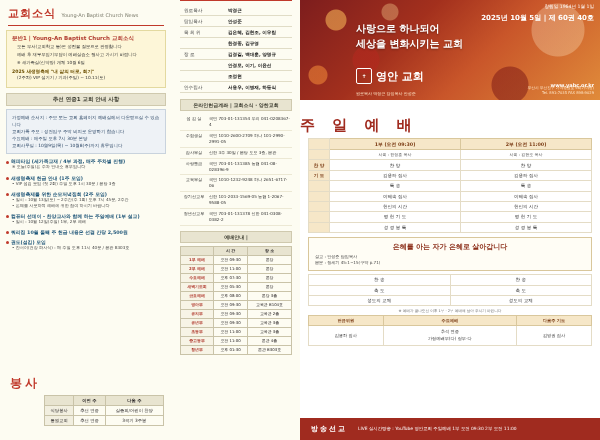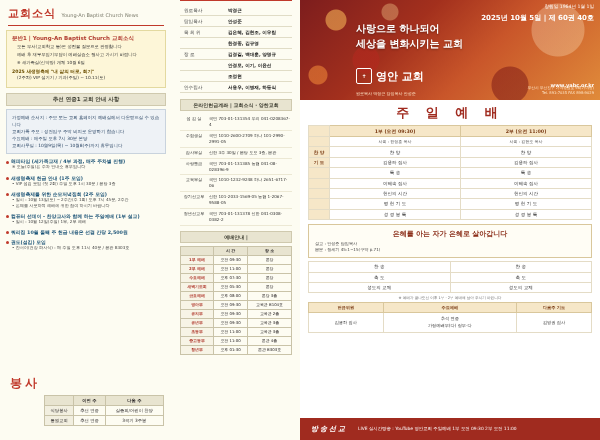--- a/index.html
+++ b/index.html
@@ -77,36 +77,36 @@
   .hero .founded{position:absolute;right:6px;top:4px;font-size:4.6px;color:#fff;}
   .hero .issue{position:absolute;right:6px;top:13px;font-size:7px;font-weight:bold;color:#fff;}
   .hero .slogan{position:absolute;left:56px;top:21px;font-size:10px;font-weight:bold;color:#fff;line-height:1.5;text-shadow:0 1px 2px rgba(0,0,0,.35);}
   .hero .logo{position:absolute;left:56px;bottom:16px;display:flex;align-items:center;gap:4px;}
   .hero .logo .mark{width:14px;height:14px;border:1px solid #fff;border-radius:2px;display:flex;align-items:center;justify-content:center;font-size:5px;color:#fff;}
   .hero .logo .nm{font-size:11px;font-weight:bold;color:#fff;}
   .hero .pastor{position:absolute;left:56px;bottom:4px;font-size:4px;color:#ffe7c9;}
   .hero .url{position:absolute;right:6px;bottom:12px;font-size:5px;color:#fff;font-weight:bold;}
   .hero .addr{position:absolute;right:6px;bottom:4px;font-size:3.7px;color:#ffe7c9;text-align:right;line-height:1.4;}
 
-  .worshipTitle{text-align:center;font-size:13px;font-weight:bold;color:#a02b1f;letter-spacing:6px;padding:4px 0 3px 0;}
+  .worshipTitle{text-align:left;font-size:15px;font-weight:bold;color:#a02b1f;letter-spacing:6px;padding:16px 0 3px 0;}
   .wrap{padding:0 8px;}
   table.ord{width:100%;border-collapse:collapse;font-size:4.5px;}
   table.ord th{background:#f6e7c8;border:1px solid #d9c79c;padding:2px;color:#7a3b14;font-weight:bold;font-size:4.8px;}
   table.ord td{border:1px solid #e4dcc6;padding:2.2px 2px;text-align:center;color:#333;}
   table.ord td.side{background:#f6e7c8;width:16px;color:#7a3b14;font-weight:bold;}
   table.ord td.sub{font-size:4px;color:#555;}
   .sermonBox{margin:4px 8px 0 8px;border:1px solid #d9c79c;background:#fffdf5;padding:4px 6px;}
   .sermonBox .ti{font-size:7px;font-weight:bold;color:#8c2f1a;text-align:center;margin-bottom:2px;}
   .sermonBox .ln{font-size:4.1px;color:#444;line-height:1.5;}
   .closeNote{text-align:center;font-size:3.6px;color:#666;padding:3px 0 2px 0;}
   table.pray{width:284px;margin:0 8px;border-collapse:collapse;font-size:4.2px;}
   table.pray th{background:#f6e7c8;border:1px solid #d9c79c;padding:2px;color:#7a3b14;}
   table.pray td{border:1px solid #e4dcc6;padding:3px 2px;text-align:center;color:#333;line-height:1.5;}
   .bcast{position:absolute;left:0;bottom:0;width:300px;height:22px;background:#a02b1f;color:#fff;display:flex;align-items:center;}
-  .bcast .lbl{width:58px;text-align:center;font-size:7px;font-weight:bold;letter-spacing:2px;font-style:italic;}
+  .bcast .lbl{width:58px;text-align:center;font-size:7px;font-weight:bold;letter-spacing:2px;}
   .bcast .txt{font-size:4.4px;line-height:1.5;}
 </style>
 </head>
 <body>
 
 <div class="page">
 
   <div class="colA">
     <div class="newsHead">
       <span class="kr">교회소식</span>

